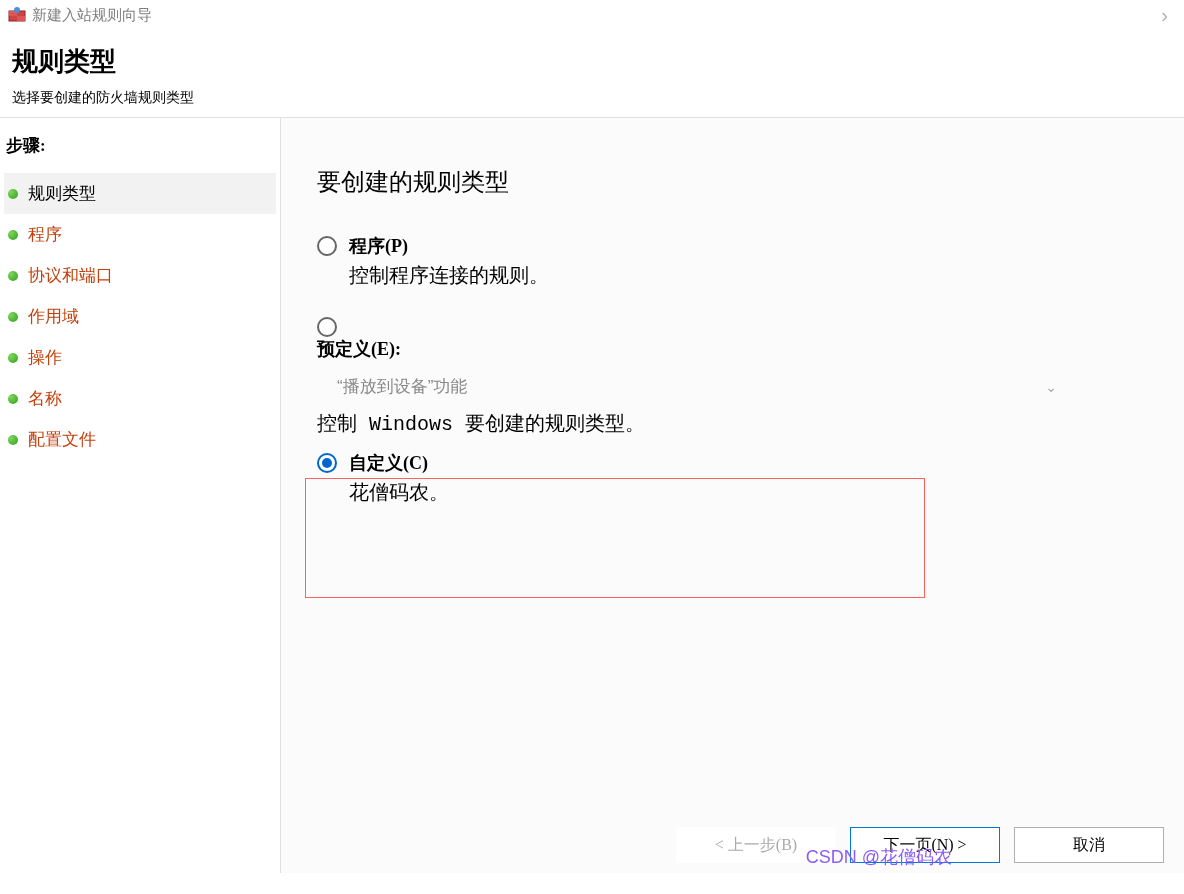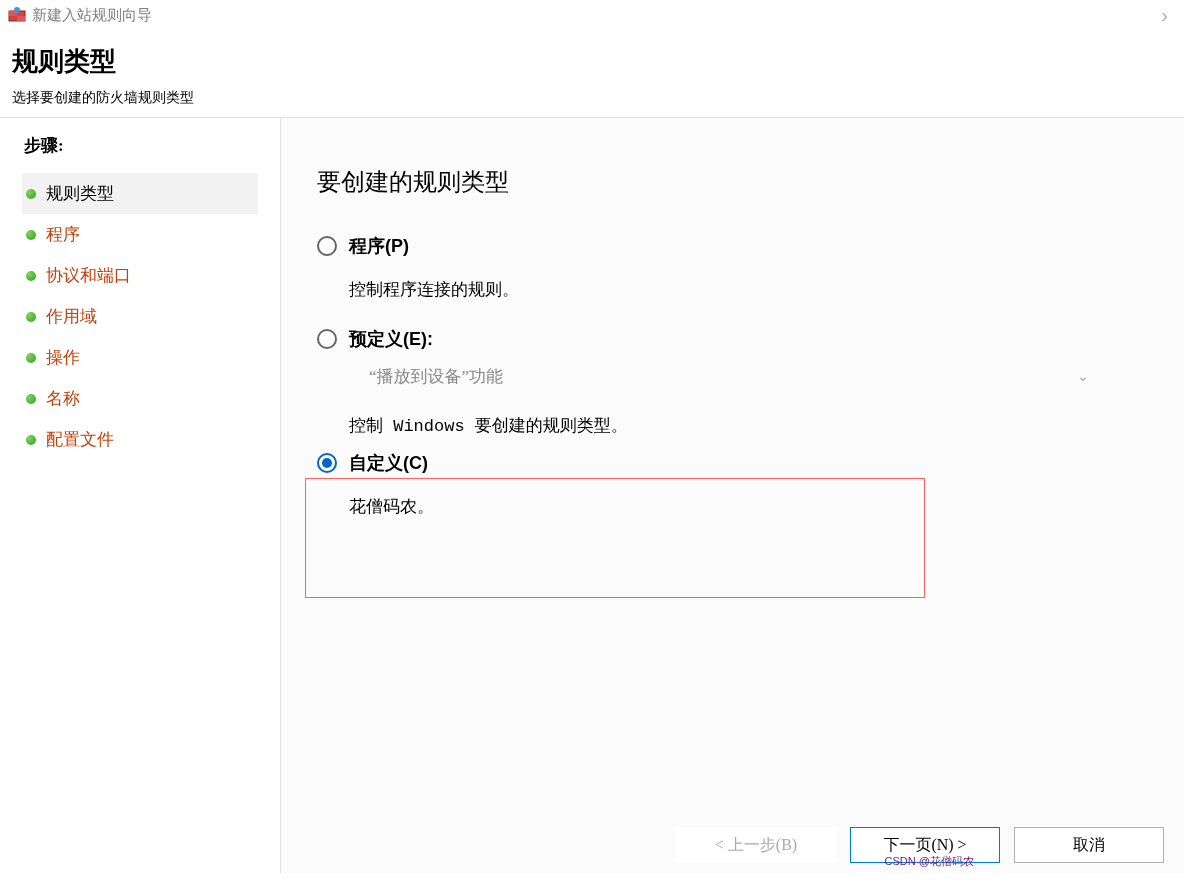--- a/index.html
+++ b/index.html
@@ -47,21 +47,21 @@
     .header-subtitle {
       font-size: 14px;
     }
     .body {
       display: flex;
       border-top: 1px solid #e0e0e0;
       height: calc(100% - 138px);
     }
     .sidebar {
       width: 280px;
-      padding: 12px 22px;
+      padding: 12px 4px;
       background: #fff;
     }
     .sidebar-title {
       font-weight: bold;
       font-family: SimSun, serif;
       margin: 4px 0 16px 2px;
       font-size: 17px;
     }
     .sidebar-item {
       display: flex;
@@ -125,39 +125,39 @@
       position: absolute;
       top: 3px; left: 3px;
       width: 10px; height: 10px;
       border-radius: 50%;
       background: #0066cc;
     }
     .option-body { flex: 1; }
     .option-label {
       font-weight: bold;
       font-size: 18px;
-      font-family: Liberation Sans, sans-serif;
+      font-family: Liberation Serif, serif;
     }
     .option-desc {
-      font-size: 17px;
-      margin-top: 20px;
+      font-size: 20px;
+      margin-top: 4px;
       font-family: SimSun, "Courier New", monospace;
     }
     .dropdown {
       display: flex;
       align-items: center;
       justify-content: space-between;
       border: none;
       padding: 6px 10px;
       margin: 8px 0 6px 10px;
       color: #888;
       font-size: 17px;
       width: 740px;
       background: transparent;
-      font-family: Liberation Serif, serif;
+      font-family: Liberation Sans, sans-serif;
     }
     .dropdown-chevron { color: #aaa; font-size: 14px; }
     .highlight-box {
       position: absolute;
       border: 1px solid #ff6060;
       pointer-events: none;
     }
     .buttons {
       position: absolute;
       bottom: 10px;
@@ -175,23 +175,23 @@
       align-items: center;
       justify-content: center;
       cursor: pointer;
       font-family: SimSun, serif;
     }
     .btn.ghost { border: none; color: #aaa; cursor: default; min-width: 160px; }
     .btn.default { border: 1.5px solid #0078d7; }
     .watermark {
       position: absolute;
       bottom: 4px;
-      right: 210px;
-      color: #701a75;
-      font-size: 11px;
+      right: 232px;
+      color: #8b5cf6;
+      font-size: 18px;
       pointer-events: none;
     }
   </style>
 </head>
 <body>
 
 <div class="titlebar">
   <span class="titlebar-icon">
     <svg viewBox="0 0 18 18">
         <rect x="1" y="5" width="16" height="10" fill="#c44" stroke="#822"></rect>
@@ -247,21 +247,21 @@
 
     <div class="option">
       <span class="radio"></span>
       <div class="option-body">
         <div class="option-label">程序(P)</div>
         <div class="option-desc">控制程序连接的规则。</div>
       </div>
     </div>
 
 
-    <div class="option" style="margin-bottom:14px;">
+    <div class="option" style="margin-bottom:14px;flex-direction:column;">
       <span class="radio"></span>
       <div class="option-body">
         <div class="option-label">预定义(E):</div>
         <div class="dropdown">
           <span>“播放到设备”功能</span>
           <span class="dropdown-chevron">⌄</span>
         </div>
         <div class="option-desc">控制 Windows 要创建的规则类型。</div>
       </div>
     </div>

